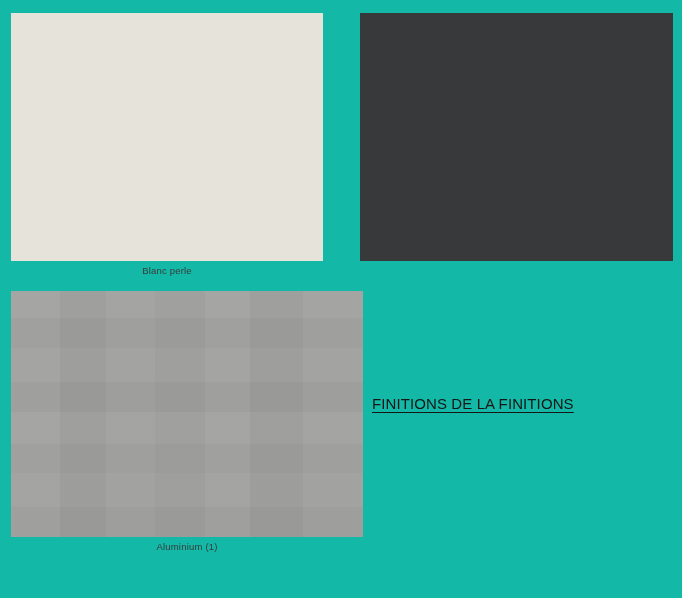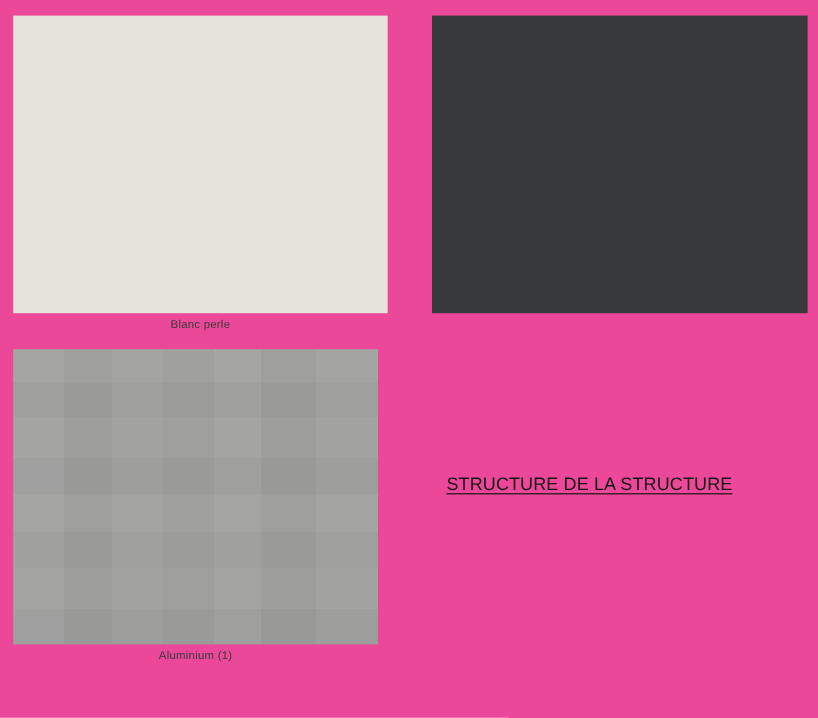--- a/index.html
+++ b/index.html
@@ -10,22 +10,21 @@
     width: 682px;
     height: 598px;
     background: #ffffff;
     font-family: "Liberation Sans", sans-serif;
     overflow: hidden;
   }
   .board {
     position: relative;
     width: 682px;
     height: 598px;
-    background: #ec4899;
-    text-decoration: underline;
+    background: #14b8a6;
   }
 
   
   .swatch-cell {
     position: absolute;
   }
   .swatch-chip {
     width: 100%;
     height: 100%;
     display: block;
@@ -39,21 +38,21 @@
     font-size: 9.5px;
     line-height: 12px;
     color: #3a3a3a;
     letter-spacing: 0.2px;
     white-space: nowrap;
   }
 
   
   #cell-blanc-perle      { left: 11px;  top: 13px;  width: 312px; height: 248px; }
   #cell-anthracite       { left: 360px; top: 13px;  width: 313px; height: 248px; }
-  #cell-aluminium        { left: 11px;  top: 291px; width: 304px; height: 246px; border-radius: 29px; }
+  #cell-aluminium        { left: 11px;  top: 291px; width: 352px; height: 246px; border-radius: 29px; }
 
   #cell-blanc-perle .swatch-label,
   #cell-anthracite  .swatch-label { top: 252px; }
   #cell-aluminium   .swatch-label { top: 250px; }
 
   
   .chip-textured {
     position: relative;
   }
   .chip-textured::after {
@@ -101,15 +100,15 @@
 
   <div class="swatch-cell" id="cell-anthracite">
     <div class="swatch-chip" style="background-color:#37393b;"></div>
   </div>
 
   <div class="swatch-cell" id="cell-aluminium">
     <div class="swatch-chip chip-textured" style="background-color:#9fa09e;"></div>
     <div class="swatch-label">Aluminium (1)</div>
   </div>
 
-  <div id="structure-heading">STRUCTURE DE LA STRUCTURE</div>
+  <div id="structure-heading">FINITIONS DE LA FINITIONS</div>
 
 </div>
 
 </body></html>

